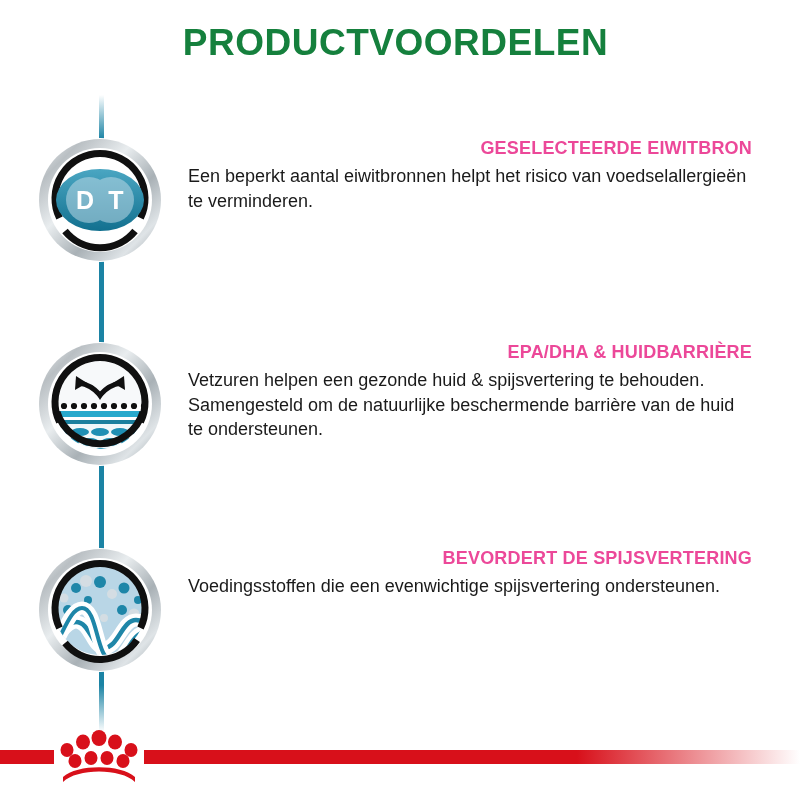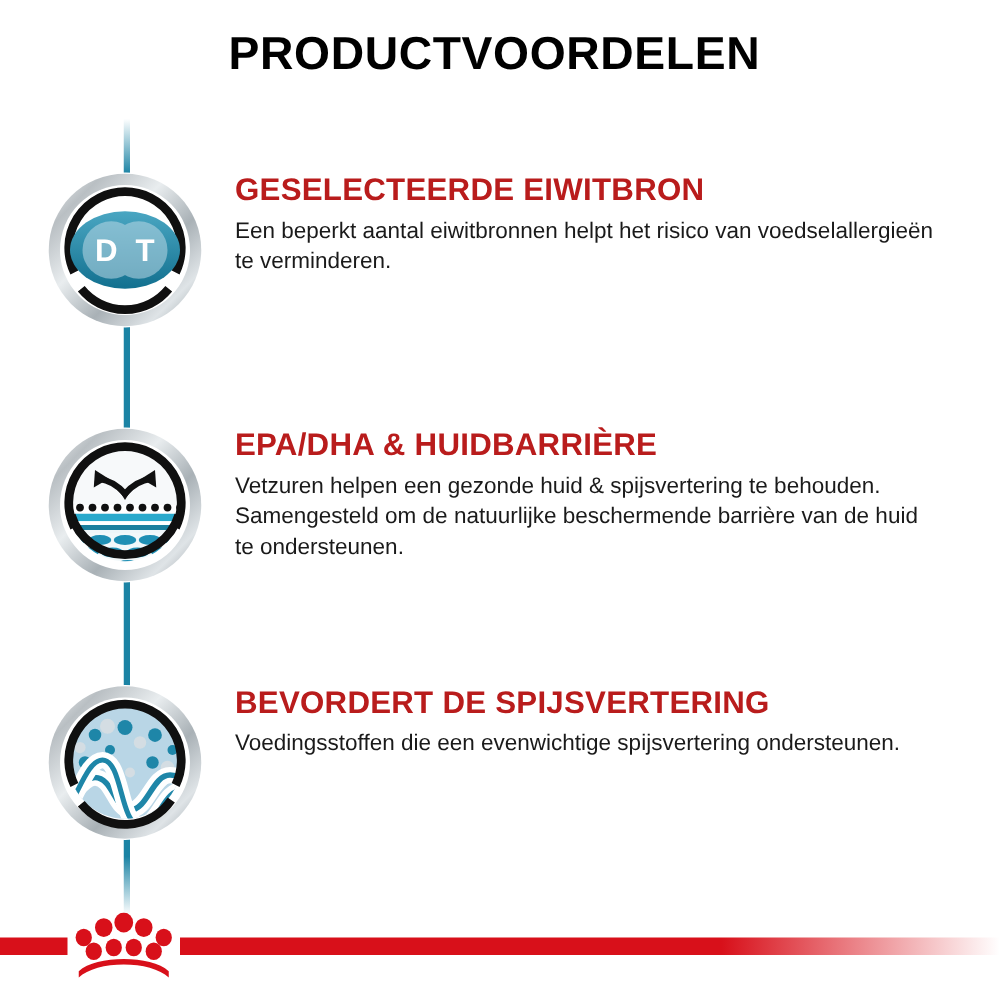--- a/index.html
+++ b/index.html
@@ -22,21 +22,21 @@
   
   .title {
     position: absolute;
     top: 22px;
     left: 0;
     width: 791px;
     text-align: center;
     font-size: 37px;
     font-weight: bold;
     letter-spacing: 0.5px;
-    color: #000000;
+    color: #15803d;
     font-family: "Liberation Sans", sans-serif;
   }
 
   
   .connector {
     position: absolute;
     left: 99px;
     width: 5px;
     background: #1b83a4;
   }
@@ -80,27 +80,28 @@
     justify-content: center;
     padding-left: 12px;
   }
 
   .text-cell {
     flex: 1 1 auto;
     padding-right: 48px;
   }
 
   .section-heading {
-    color: #b91c1c;
-    font-size: 25px;
+    color: #ec4899;
+    font-size: 18px;
     font-weight: bold;
     letter-spacing: 0.2px;
     line-height: 1.12;
     margin-bottom: 6px;
     white-space: nowrap;
+    text-align: right;
   }
 
   .section-body {
     color: #1a1a1a;
     font-size: 18px;
     line-height: 1.36;
     font-weight: normal;
   }
 
   

